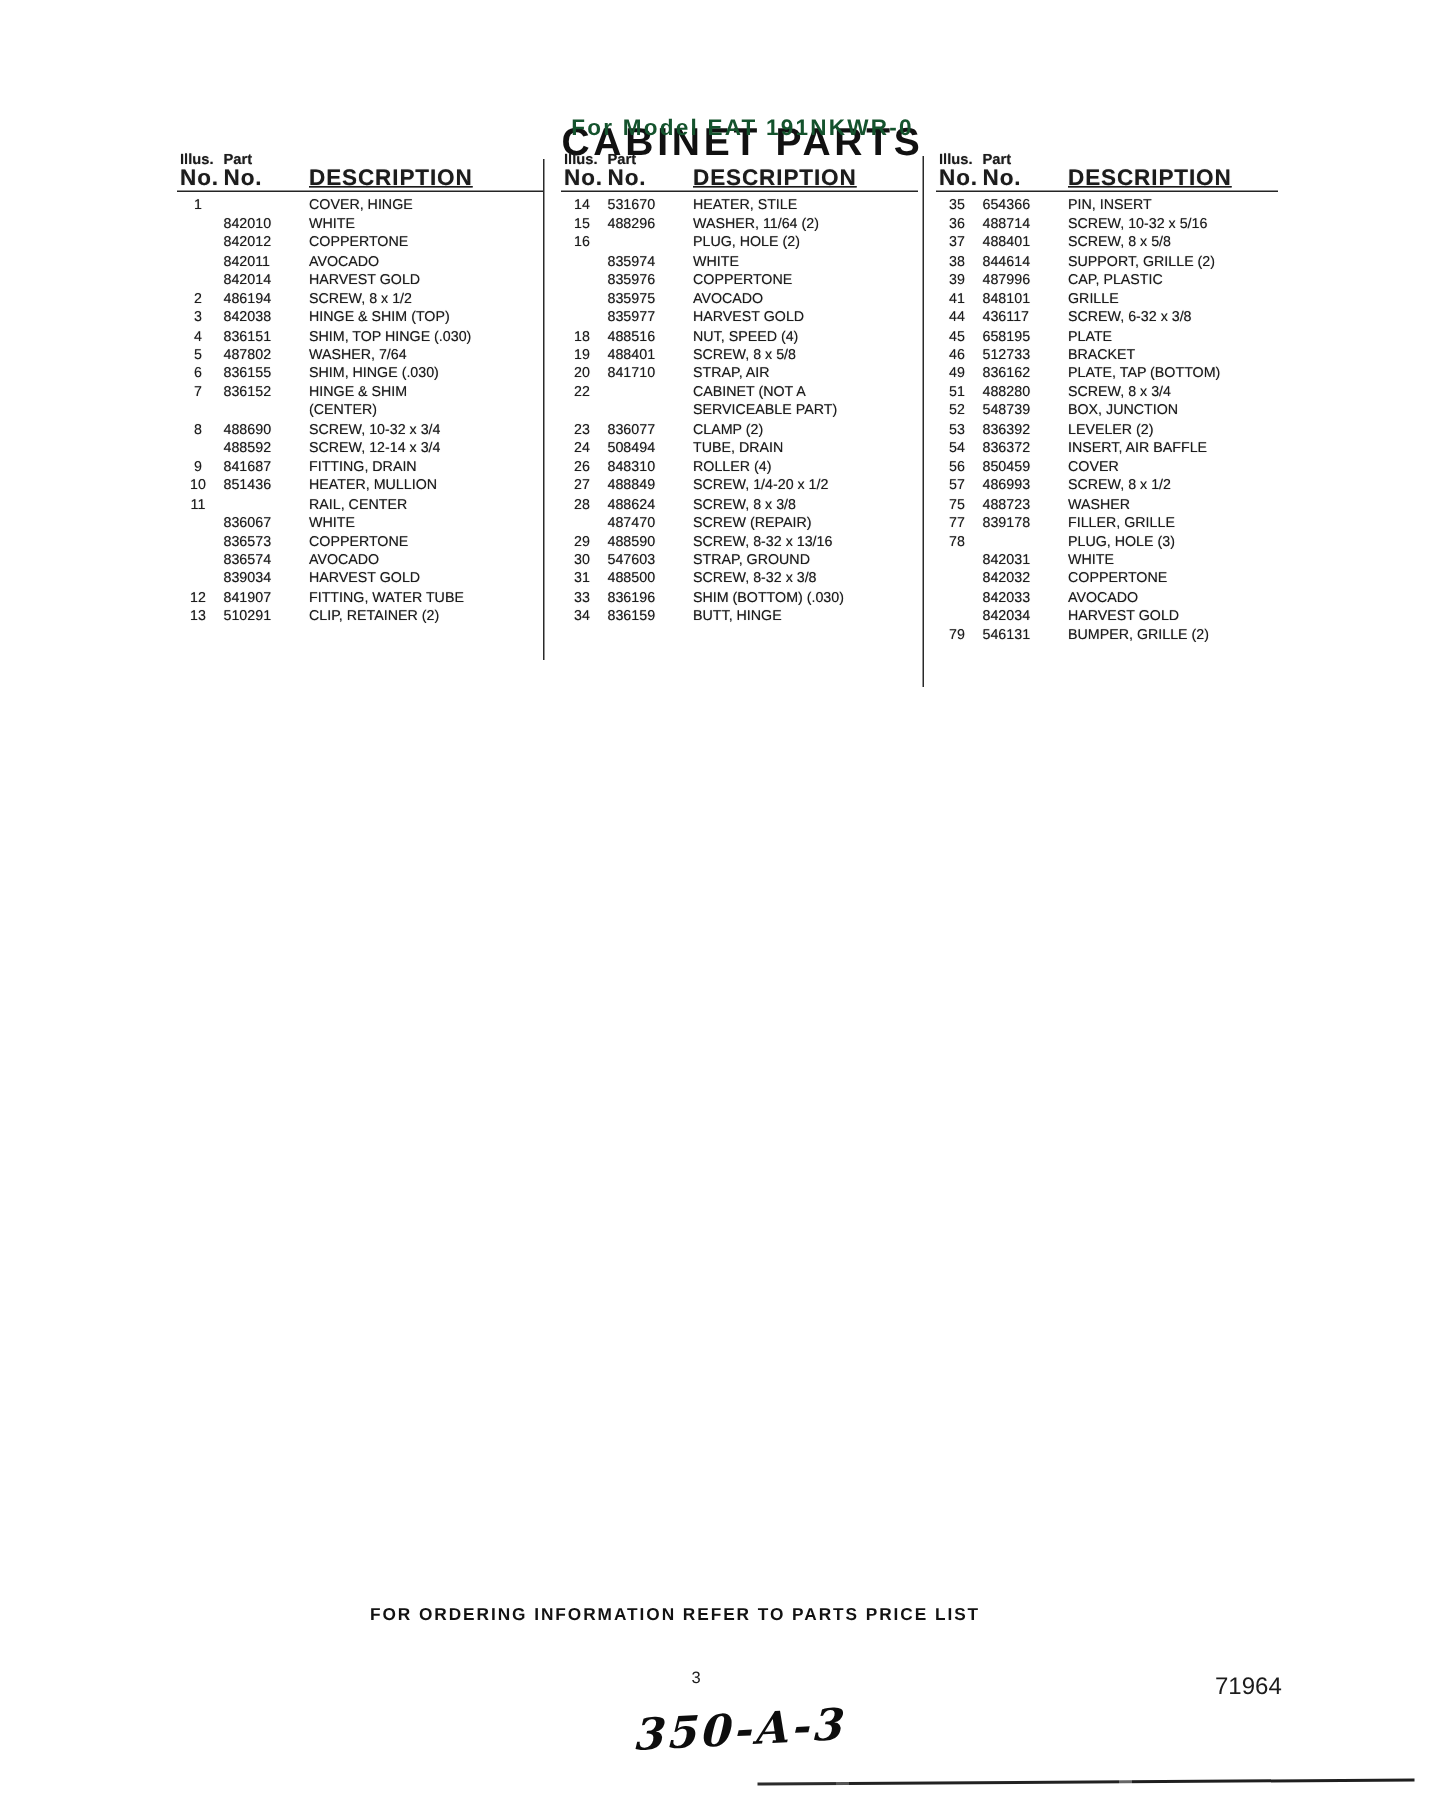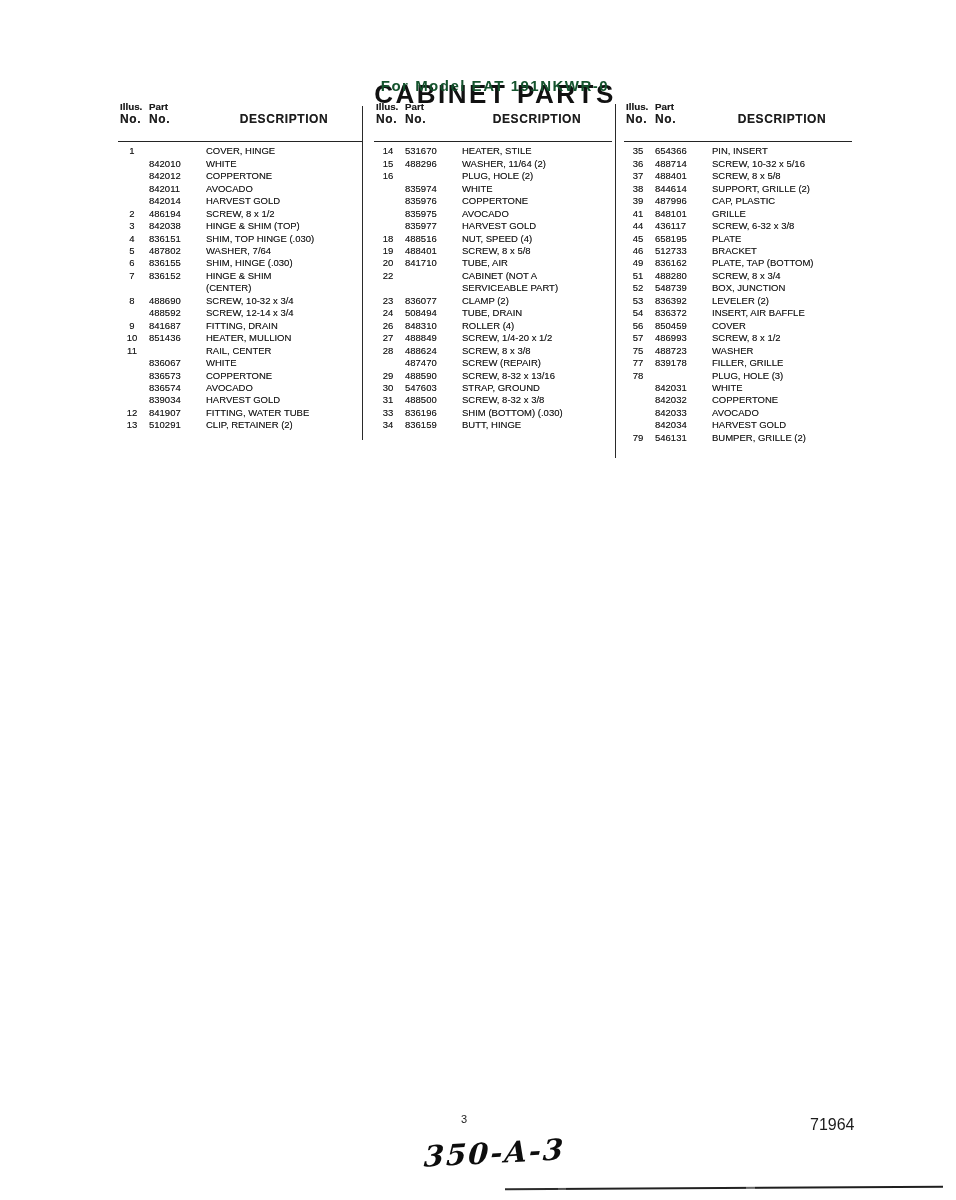--- a/index.html
+++ b/index.html
@@ -29,26 +29,26 @@
   
   .pcol {
     position:absolute; top:101px;
     font-size:9.5px; line-height:12.45px;
     text-shadow:0 0 0.5px rgba(20,20,20,0.55);
   }
   .pcol.c1 { left:118px; width:244px; }
   .pcol.c2 { left:374px; width:238px; }
   .pcol.c3 { left:624px; width:228px; }
 
-  .col-head { border-bottom:1.6px solid #242424; padding-bottom:15px; }
+  .col-head { border-bottom:1.6px solid #242424; padding-bottom:1px; }
   .head-line { display:grid; grid-template-columns:28px 54px 1fr; column-gap:3px; white-space:nowrap; }
   .head-line .hA { padding-left:2px; }
   .head-line.l1 { font-weight:bold; font-size:9.8px; }
-  .head-line.l2 { font-weight:bold; font-size:12px; letter-spacing:0.6px; }
-  .head-line.l2 .hC { text-align:center; }
+  .head-line.l2 { font-weight:bold; font-size:15px; letter-spacing:0.6px; }
+  .head-line.l2 .hC { text-align:left;text-decoration:underline; }
 
   .rows { margin-top:3.5px; }
   .row { display:grid; grid-template-columns:28px 54px 1fr; column-gap:3px; white-space:nowrap; }
   .row .illus { text-align:center; }
 
   
   .vrule { position:absolute; width:1.4px; background:#2a2a2a; }
   .vrule.r1 { left:362px; top:106px; height:334px; }
   .vrule.r2 { left:615px; top:104px; height:354px; }
 
@@ -269,21 +269,21 @@
           <span class="desc">NUT, SPEED (4)</span>
         </div>
         <div class="row">
           <span class="illus">19</span>
           <span class="part">488401</span>
           <span class="desc">SCREW, 8 x 5/8</span>
         </div>
         <div class="row">
           <span class="illus">20</span>
           <span class="part">841710</span>
-          <span class="desc">TUBE, AIR</span>
+          <span class="desc">STRAP, AIR</span>
         </div>
         <div class="row">
           <span class="illus">22</span>
           <span class="part"></span>
           <span class="desc">CABINET (NOT A</span>
         </div>
         <div class="row">
           <span class="illus"></span>
           <span class="part"></span>
           <span class="desc">SERVICEABLE PART)</span>
@@ -479,18 +479,19 @@
           <span class="illus">79</span>
           <span class="part">546131</span>
           <span class="desc">BUMPER, GRILLE (2)</span>
         </div>
       </div>
   </div>
 
   <div class="vrule r1"></div>
   <div class="vrule r2"></div>
 
+  <div class="ordering-note">FOR ORDERING INFORMATION REFER TO PARTS PRICE LIST</div>
   <div class="page-number">3</div>
   <div class="doc-number">71964</div>
   <div class="handwritten">350-A-3</div>
   <div class="bottom-rule"></div>
 
 </div>
 
 </body></html>

